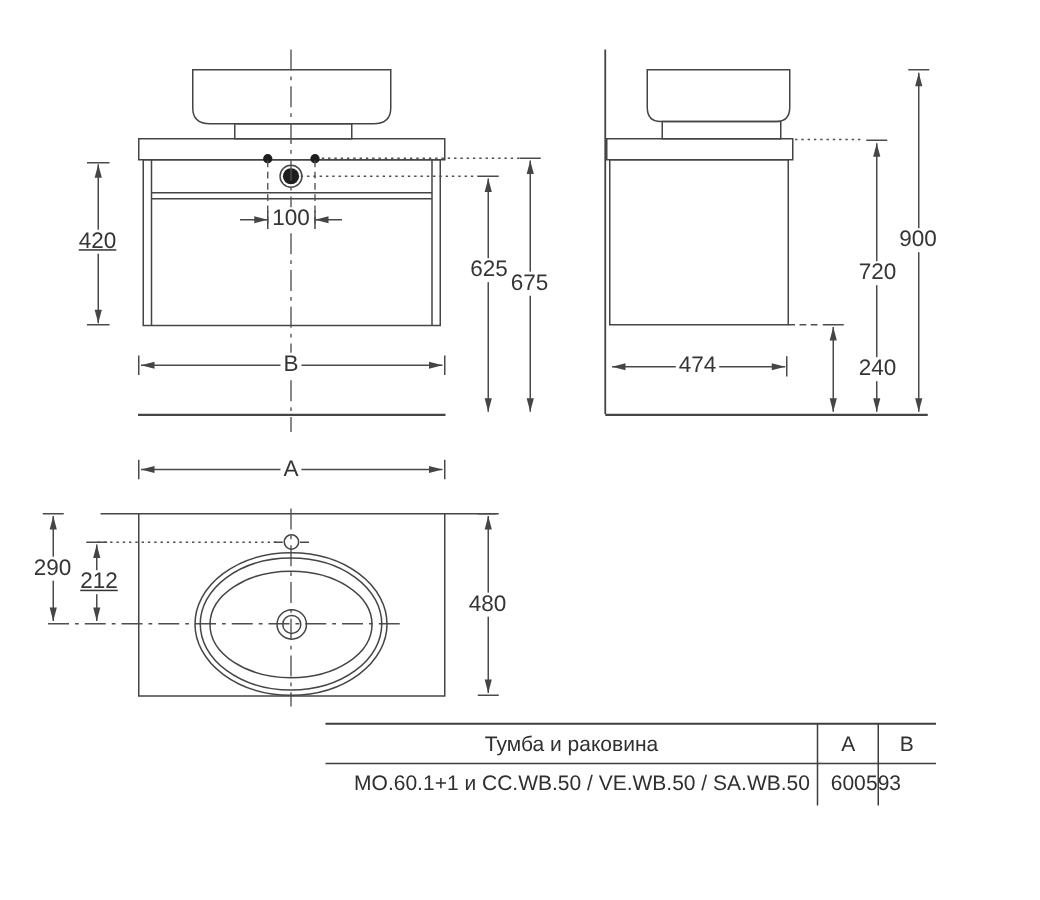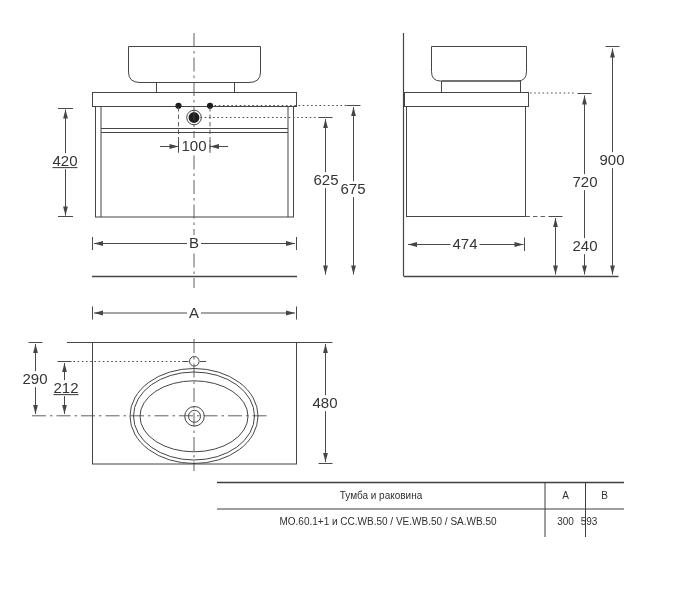--- a/index.html
+++ b/index.html
@@ -17,21 +17,21 @@
   .dot{stroke:#4f4f4f;fill:none;stroke-width:1;stroke-dasharray:1.6 2.6;}
   .fill{fill:#1e1e1e;stroke:none;}
   .rule{stroke:#3e3e3e;fill:none;}
   .lbl{
     position:absolute;transform:translate(-50%,-50%);
     background:#ffffff;color:#353535;font-size:15px;line-height:1.05;
     padding:0 2px;white-space:nowrap;
   }
   .tbl{
     position:absolute;transform:translate(-50%,-50%);
-    color:#303030;font-size:10px;line-height:1.05;white-space:nowrap;background:transparent;
+    color:#303030;font-size:14px;line-height:1.05;white-space:nowrap;background:transparent;
   }
 </style>
 </head>
 <body>
 
 <div class="canvas">
 
   <svg width="693" height="600" viewBox="0 0 693 600">
     <defs>
       <marker id="ar" markerUnits="userSpaceOnUse" markerWidth="11" markerHeight="8" refX="10" refY="3.5" orient="auto-start-reverse">
@@ -148,16 +148,16 @@
 
   <div class="lbl" style="left:194px;top:313px;">A</div>
   <div class="lbl" style="left:35px;top:379px;">290</div>
   <div class="lbl" style="left:66px;top:388px;text-decoration:underline;">212</div>
   <div class="lbl" style="left:325px;top:403px;">480</div>
 
   <div class="tbl" style="left:381px;top:496px;">Тумба и раковина</div>
   <div class="tbl" style="left:565.5px;top:496px;">A</div>
   <div class="tbl" style="left:604.5px;top:495.5px;">B</div>
   <div class="tbl" style="left:388px;top:521.5px;">MO.60.1+1 и CC.WB.50 / VE.WB.50 / SA.WB.50</div>
-  <div class="tbl" style="left:565.5px;top:521.5px;">300</div>
+  <div class="tbl" style="left:565.5px;top:521.5px;">600</div>
   <div class="tbl" style="left:589px;top:521.5px;">593</div>
 
 </div>
 
 </body></html>

